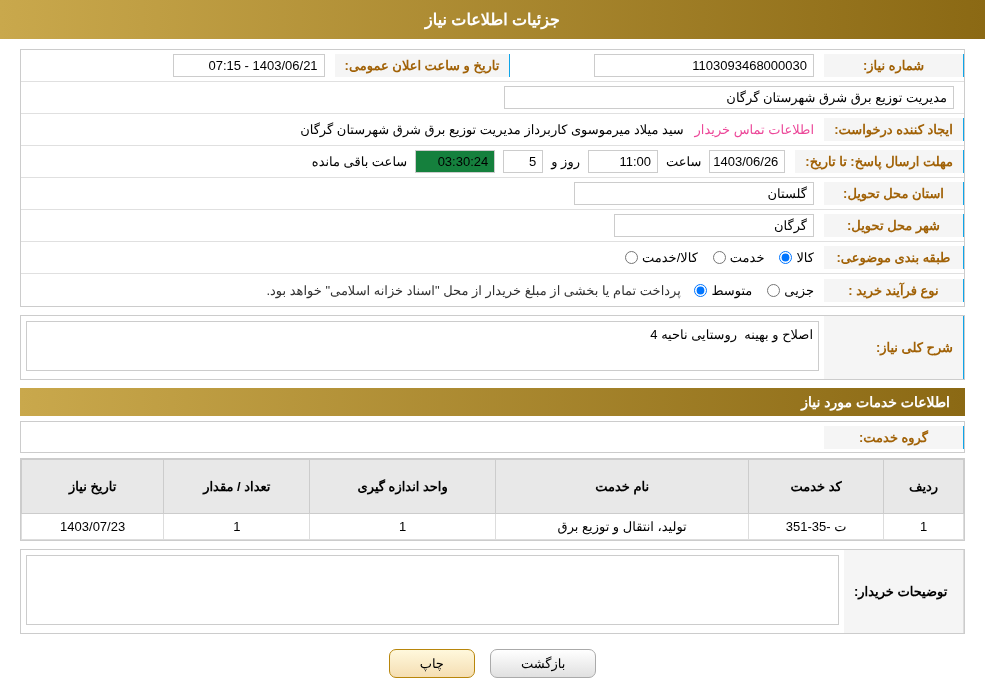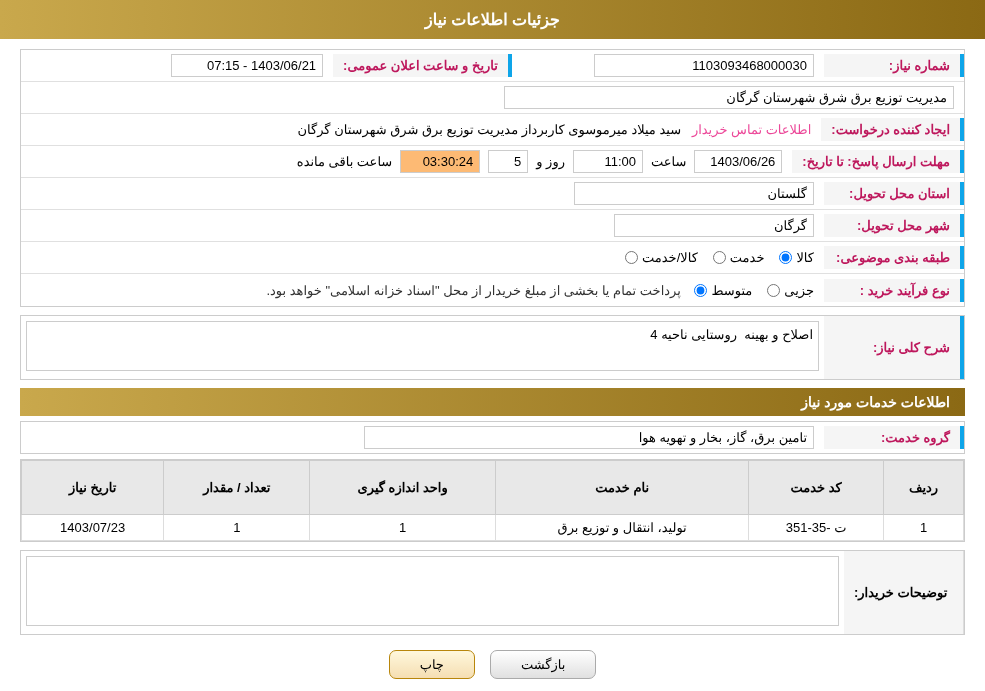--- a/index.html
+++ b/index.html
@@ -36,45 +36,45 @@
       border-bottom: 1px solid #e0e0e0;
       min-height: 32px;
     }
     .row:last-child {
       border-bottom: none;
     }
     .label-cell {
       background: #f5f5f5;
       padding: 4px 10px;
       font-weight: bold;
-      color: #be185d;
+      color: #a16207;
       white-space: nowrap;
       min-width: 140px;
-      text-align: right;
-      border-right: 4px solid #0ea5e9;
+      text-align: center;
+      border-right: 1px solid #0ea5e9;
     }
     .value-cell {
       padding: 4px 10px;
       flex: 1;
       text-align: right;
     }
     .input-box {
       border: 1px solid #ccc;
       padding: 3px 6px;
       background: #fff;
       display: inline-block;
     }
     .input-wide {
       width: 220px;
     }
     .input-medium {
       width: 152px;
     }
     .input-small {
-      width: 88px;
+      width: 76px;
     }
     .link-blue {
       color: #ec4899;
       text-decoration: none;
       cursor: pointer;
     }
     .radio-group {
       display: inline-flex;
       gap: 15px;
       align-items: center;
@@ -212,21 +212,21 @@
 
       <div class="row">
         <div class="label-cell">مهلت ارسال پاسخ: تا تاریخ:</div>
         <div class="value-cell">
           <div class="time-date-row">
             <span class="input-box input-small">1403/06/26</span>
             <span>ساعت</span>
             <span class="input-box" style="width:70px;">11:00</span>
             <span>روز و</span>
             <span class="input-box" style="width:40px;">5</span>
-            <span class="input-box" style="width:80px; background:#fdba74;">03:30:24</span>
+            <span class="input-box" style="width:80px; background:#15803d;">03:30:24</span>
             <span>ساعت باقی مانده</span>
           </div>
         </div>
       </div>
 
       <div class="row">
         <div class="label-cell">استان محل تحویل:</div>
         <div class="value-cell">
           <span class="input-box" style="width:240px;">گلستان</span>
         </div>
@@ -282,23 +282,20 @@
       <div class="label-cell" style="align-self:stretch; display:flex; align-items:center;">شرح کلی نیاز:</div>
       <div style="flex:1; padding:5px;">
         <textarea class="textarea-box" style="min-height: 50px;">اصلاح و بهینه  روستایی ناحیه 4</textarea>
       </div>
     </div>
 
     <div class="section-title">اطلاعات خدمات مورد نیاز</div>
 
     <div class="row" style="border:1px solid #ccc; margin-bottom:5px;">
       <div class="label-cell">گروه خدمت:</div>
-      <div class="value-cell">
-        <span class="input-box" style="width:450px;">تامین برق، گاز، بخار و تهویه هوا</span>
-      </div>
     </div>
 
     <div class="table-container">
       <table>
         <thead>
           <tr>
             <th>ردیف</th>
             <th>کد خدمت</th>
             <th>نام خدمت</th>
             <th>واحد اندازه گیری</th>

